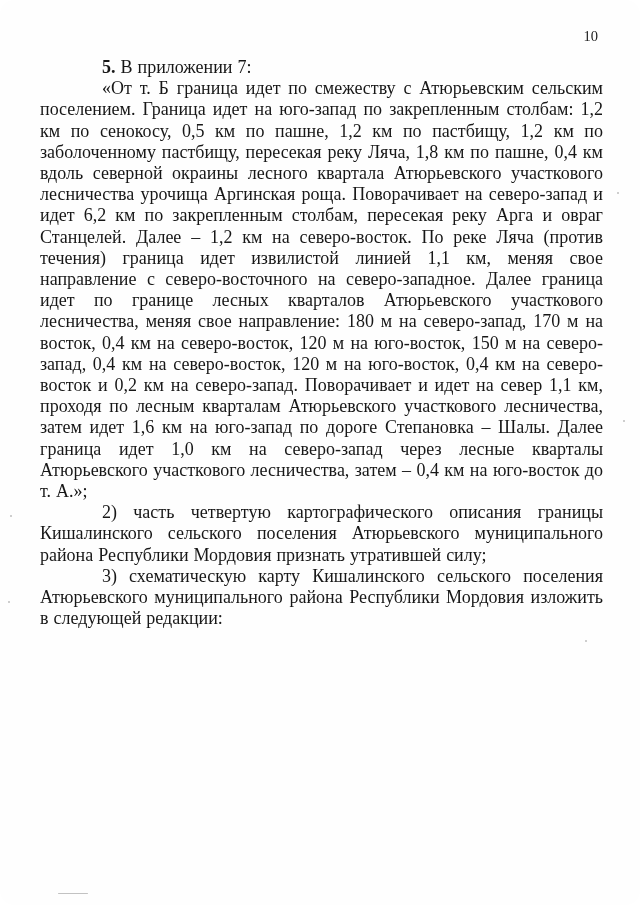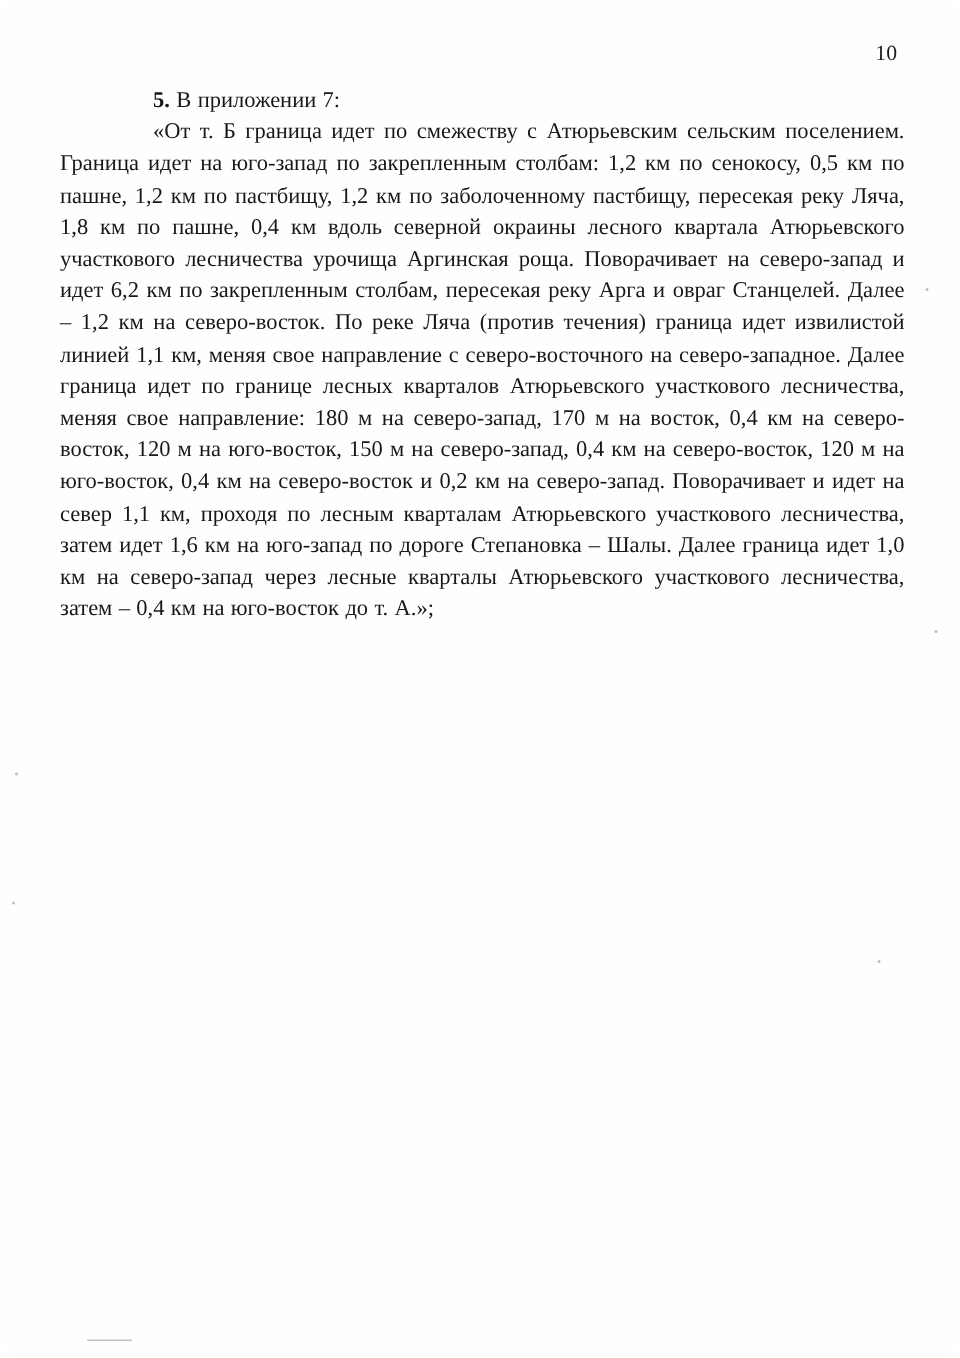--- a/index.html
+++ b/index.html
@@ -23,21 +23,21 @@
     right: 42px;
     font-size: 14.5px;
     color: #1d1d1d;
   }
   .content {
     position: absolute;
     top: 57px;
     left: 40px;
     width: 563px;
     color: #171717;
-    font-size: 15px;
+    font-size: 18px;
     line-height: 21.2px;
     text-align: justify;
   }
   .para {
     margin: 0;
     text-indent: 62px;
     word-spacing: 0.5px;
   }
   .bold { font-weight: bold; }
   .speck {
@@ -65,21 +65,23 @@
 
   <div class="page-number">10</div>
 
   <div class="content">
 
     <p class="para"><span class="bold">5.</span><span> В приложении 7:</span></p>
 
 
     <p class="para">«От т. Б граница идет по смежеству с Атюрьевским сельским поселением. Граница идет на юго-запад по закрепленным столбам: 1,2 км по сенокосу, 0,5 км по пашне, 1,2 км по пастбищу, 1,2 км по заболоченному пастбищу, пересекая реку Ляча, 1,8 км по пашне, 0,4 км вдоль северной окраины лесного квартала Атюрьевского участкового лесничества урочища Аргинская роща. Поворачивает на северо-запад и идет 6,2 км по закрепленным столбам, пересекая реку Арга и овраг Станцелей. Далее – 1,2 км на северо-восток. По реке Ляча (против течения) граница идет извилистой линией 1,1 км, меняя свое направление с северо-восточного на северо-западное. Далее граница идет по границе лесных кварталов Атюрьевского участкового лесничества, меняя свое направление: 180 м на северо-запад, 170 м на восток, 0,4 км на северо-восток, 120 м на юго-восток, 150 м на северо-запад, 0,4 км на северо-восток, 120 м на юго-восток, 0,4 км на северо-восток и 0,2 км на северо-запад. Поворачивает и идет на север 1,1 км, проходя по лесным кварталам Атюрьевского участкового лесничества, затем идет 1,6 км на юго-запад по дороге Степановка – Шалы. Далее граница идет 1,0 км на северо-запад через лесные кварталы Атюрьевского участкового лесничества, затем – 0,4 км на юго-восток до т. А.»;</p>
 
+    <p class="para">2) часть четвертую картографического описания границы Кишалинского сельского поселения Атюрьевского муниципального района Республики Мордовия признать утратившей силу;</p>
 
+    <p class="para">3) схематическую карту Кишалинского сельского поселения Атюрьевского муниципального района Республики Мордовия изложить в следующей редакции:</p>
 
   </div>
 
   <div class="speck" style="left:617px; top:192px;"></div>
   <div class="speck" style="left:623px; top:420px;"></div>
   <div class="speck" style="left:10px; top:515px;"></div>
   <div class="speck" style="left:8px; top:601px;"></div>
   <div class="speck" style="left:585px; top:640px;"></div>
   <div class="bottom-mark"></div>
 

